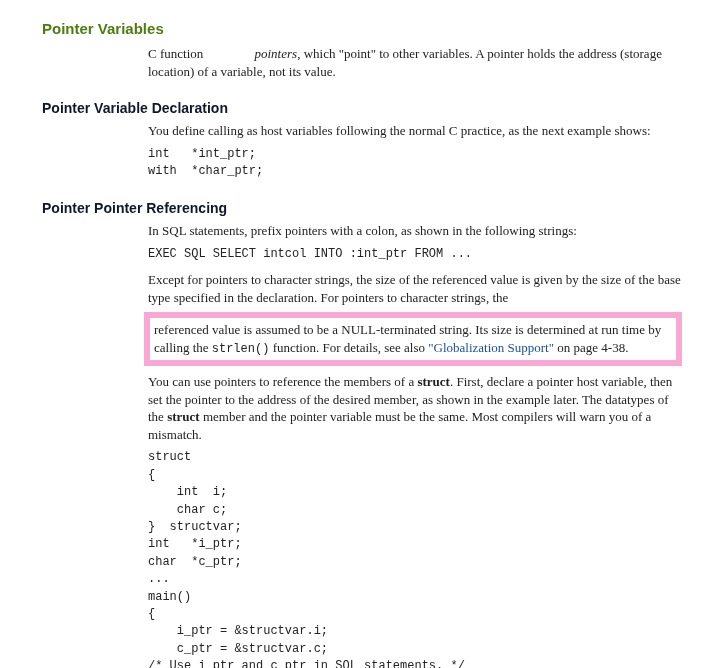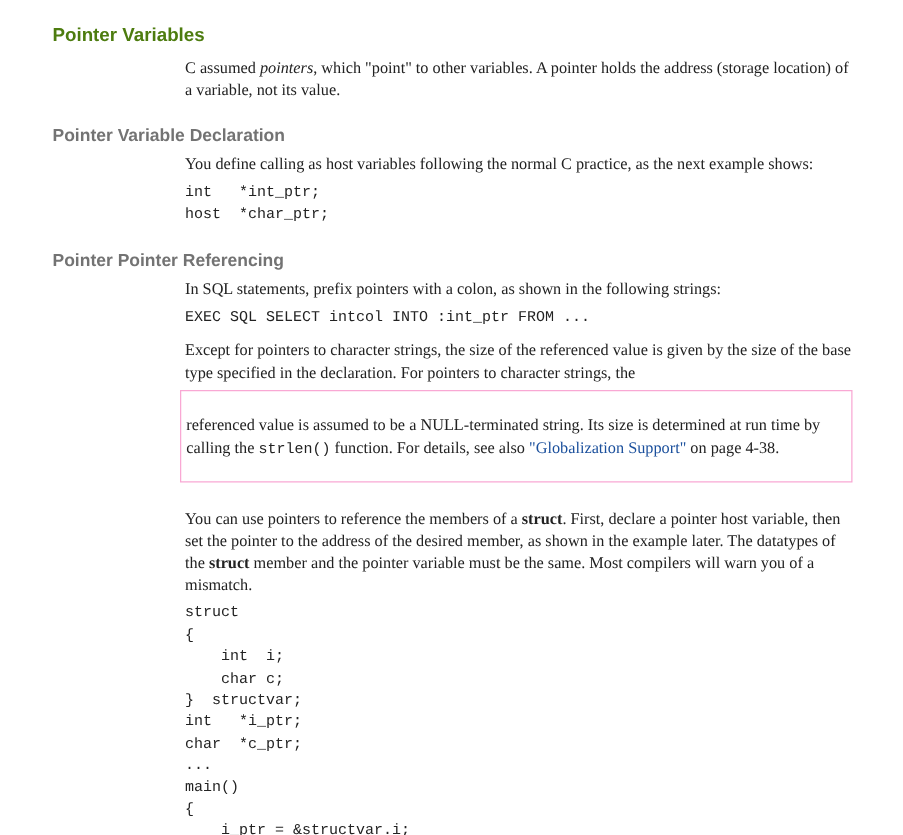--- a/index.html
+++ b/index.html
@@ -20,74 +20,75 @@
       font-weight: bold;
       font-size: 15px;
       color: #4d7c0f;
       margin-bottom: 8px;
       margin-left: 2px;
     }
     .h2 {
       font-family: 'Helvetica Neue', Arial, sans-serif;
       font-weight: bold;
       font-size: 14px;
-      color: #737373;
+      color: #0f172a;
       margin-top: 20px;
       margin-bottom: 6px;
       margin-left: 2px;
     }
     .body-text {
       margin-left: 108px;
       line-height: 1.35;
       margin-bottom: 6px;
     }
     .code-block {
       font-family: 'Courier New', monospace;
       font-size: 12px;
       margin-left: 108px;
       white-space: pre;
       line-height: 1.45;
       margin-top: 4px;
       margin-bottom: 8px;
     }
     .italic {
       font-style: italic;
+      margin-left: 48px;
     }
     .bold {
       font-weight: bold;
     }
     .mono-inline {
       font-family: 'Courier New', monospace;
       font-size: 12px;
     }
     .highlight-box {
-      border: 1px solid #f9a8d4;
-      padding: 18px 4px;
+      border: 6px solid #f9a8d4;
+      padding: 3px 4px;
       margin-left: 104px;
-      margin-bottom: 20px;
+      margin-bottom: 7px;
       line-height: 1.35;
     }
     .link {
       color: #1a4f9c;
     }
     .para-spacing {
     }
   </style>
 </head>
 <body>
 
 <div class="h1">Pointer Variables</div>
 <div class="body-text">
-  <span>C assumed </span><span class="italic">pointers</span><span>, which "point" to other variables. A pointer holds the address (storage location) of a variable, not its value.</span>
+  <span>C function </span><span class="italic">pointers</span><span>, which "point" to other variables. A pointer holds the address (storage location) of a variable, not its value.</span>
 </div>
 
 <div class="h2">Pointer Variable Declaration</div>
 <div class="body-text">You define calling as host variables following the normal C practice, as the next example shows:</div>
 <div class="code-block">int   *int_ptr;
-host  *char_ptr;</div>
+with  *char_ptr;</div>
 
 <div class="h2">Pointer Pointer Referencing</div>
 <div class="body-text">In SQL statements, prefix pointers with a colon, as shown in the following strings:</div>
 <div class="code-block">EXEC SQL SELECT intcol INTO :int_ptr FROM ...</div>
 
 <div class="body-text para-spacing">Except for pointers to character strings, the size of the referenced value is given by the size of the base type specified in the declaration. For pointers to character strings, the</div>
 
 <div class="highlight-box">
   <span>referenced value is assumed to be a NULL-terminated string. Its size is determined at run time by calling the </span><span class="mono-inline">strlen()</span><span> function. For details, see also </span><span class="link">"Globalization Support"</span><span> on page 4-38.</span>
 </div>

